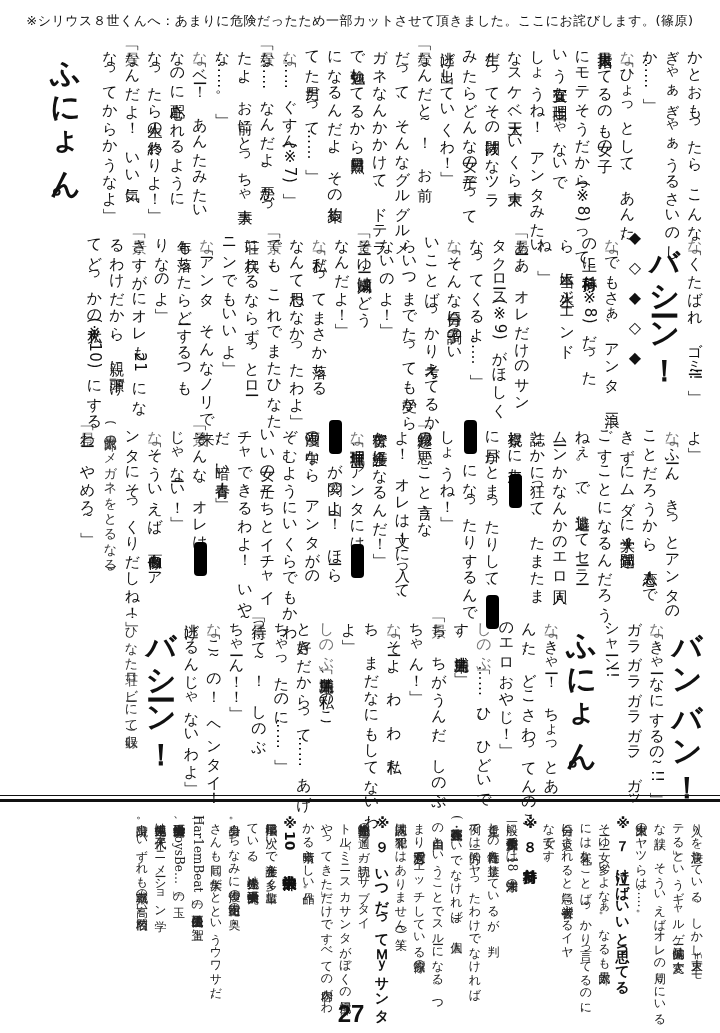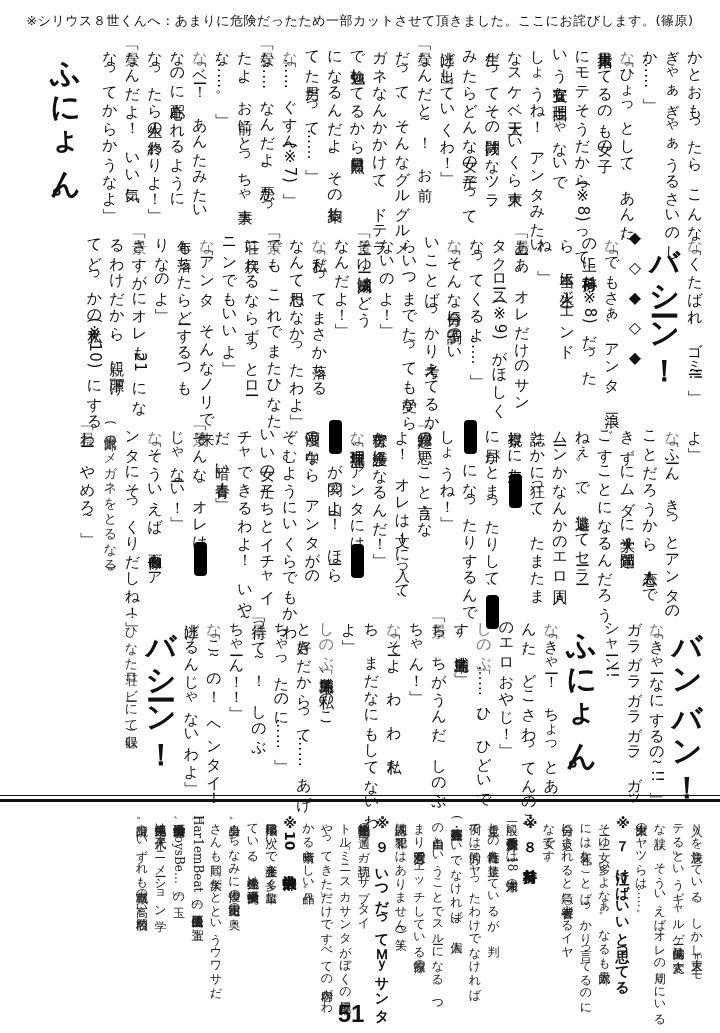--- a/index.html
+++ b/index.html
@@ -28,13 +28,13 @@
 
 <div class="tier" style="right:14px; top:420px; height:180px;"><span class="col"><span>よ」</span></span><span class="col"><span class="spk">な</span><span>「ふーん、きっとアンタの</span></span><span class="col"><span>ことだろうから、恋人もで</span></span><span class="col"><span>きずにムダに大学４年間過</span></span><span class="col"><span>ごすことになるんだろう</span></span><span class="col"><span>ねぇ。で、逃避してセーラー</span></span><span class="col"><span>ムーンかなんかのエロ同人</span></span><span class="col"><span>誌とかに狂って、たまたま</span></span><span class="col"><span>視察しに来た<span class="redact" style="width: 13px; height: 34px;"></span></span></span><span class="col"><span>に目がとまったりして、<span class="redact" style="width: 13px; height: 34px;"></span></span></span><span class="col"><span><span class="redact" style="width: 13px; height: 34px;"></span>になったりするんで</span></span><span class="col"><span>しょうね！」</span></span><span class="col"><span class="spk">景</span><span>「縁起の悪いこと言うな</span></span><span class="col"><span>よ！　オレは文Ｉに入って、</span></span><span class="col"><span>官僚か弁護士になるんだ！」</span></span><span class="col"><span class="spk">な</span><span>「無理無理、アンタには<span class="redact" style="width: 13px; height: 34px;"></span></span></span><span class="col"><span><span class="redact" style="width: 13px; height: 34px;"></span>が関の山よ！　ほーら、</span></span><span class="col"><span>漫画の中なら、アンタがの</span></span><span class="col"><span>ぞむようにいくらでもかわ</span></span><span class="col"><span>いい女の子たちとイチャイ</span></span><span class="col"><span>チャできるわよ！　いや～</span></span><span class="col"><span>だ、暗い青春！」</span></span><span class="col"><span class="spk">景</span><span>「そんな、オレは<span class="redact" style="width: 13px; height: 34px;"></span></span></span><span class="col"><span>じゃなーい！」</span></span><span class="col"><span class="spk">な</span><span>「そういえば、自画像もア</span></span><span class="col"><span>ンタにそっくりだしね！」</span></span><span class="col caption">(景太郎のメガネをとるなる)</span><span class="col"><span class="spk">景</span><span>「わー、やめろ～」</span></span></div>
 
 <div class="tier" style="right:14px; top:612px; height:180px;"><span class="col big">バンバン！</span><span class="col"><span class="spk">な</span><span>「きゃーなにするの～!!」</span></span><span class="col"><span>ガラガラガラガラ、ガッ</span></span><span class="col"><span>シャーン!!</span></span><span class="col big">ふにょん。</span><span class="col"><span class="spk">な</span><span>「きゃー！　ちょっとあ</span></span><span class="col"><span>んた、どこさわってんのこ</span></span><span class="col"><span>のエロおやじ！」</span></span><span class="col"><span class="spk">しのぶ</span><span>「……ひ、ひどいで</span></span><span class="col"><span>す、浦島先輩！」</span></span><span class="col"><span class="spk">景</span><span>「ち、ちがうんだ、しのぶ</span></span><span class="col"><span>ちゃん！」</span></span><span class="col"><span class="spk">な</span><span>「そーよ、わ、わ、私た</span></span><span class="col"><span>ち、まだなにもしてないわ</span></span><span class="col"><span>よ」</span></span><span class="col"><span class="spk">しのぶ</span><span>「浦島先輩、私のこ</span></span><span class="col"><span>と好きだからって……あげ</span></span><span class="col"><span>ちゃったのに……」</span></span><span class="col"><span class="spk">景</span><span>「待って～！　しのぶ</span></span><span class="col"><span>ちゃーん！！」</span></span><span class="col"><span class="spk">な</span><span>「こ～の！　ヘンタイ！</span></span><span class="col"><span>逃げるんじゃないわよ」</span></span><span class="col big">バシーン！</span><span class="col caption">(ひなた荘ロビーにて収録)</span></div>
 
 <div class="rule" style="top:795px; height:1px;"></div>
 <div class="rule" style="top:799px; height:3px;"></div>
 
 <div class="notes" style="right:14px; top:815px; height:178px;"><span style="display: block;">入りを決意している。しかし「東大＝モ</span><span style="display: block;">テる」というギャルゲー的偏見は大変</span><span style="display: block;">な誤り。そういえばオレの周りにいる</span><span style="display: block;">東大出のヤツらは……。</span><span class="nh" style="display: block;">※７　泣けばいいと思ってる</span><span style="display: block;">そーゆー女、多いよなぁ。なるも景太郎</span><span style="display: block;">には失礼なことばっかり言ってるのに、</span><span style="display: block;">自分に返されると急に被害者ぶるイヤ</span><span style="display: block;">な女です。</span><span class="nh" style="display: block;">※８　前科持ち</span><span style="display: block;">一般に青少年育成条例では18才未満の</span><span style="display: block;">児童との性行為を禁止しているが、判</span><span style="display: block;">例では一方的にヤったわけでなければ</span><span style="display: block;">(売買春・強姦等がいでなければ)、個人</span><span style="display: block;">の自由ということでスルーになる。つ</span><span style="display: block;">まり双方同意でエッチしている篠原の</span><span style="display: block;">同人誌は犯罪ではありません(笑)！</span><span class="nh" style="display: block;">※９　いつだってＭｙサンタ</span><span style="display: block;">赤松先生熱筆の週マガ読切。サブタイ</span><span style="display: block;">トル「ミニスカサンタがぼくの部屋に</span><span style="display: block;">やってきた」だけですべての内容がわ</span><span style="display: block;">かる素晴らしい作品。</span><span class="nh" style="display: block;">※10　中央大学法学部</span><span style="display: block;">早稲田法に次いで弁護士を多く輩出し</span><span style="display: block;">ている。赤松先生は中央大学漫画研究</span><span style="display: block;">会出身。ちなみに声優の上田祐司の奥</span><span style="display: block;">さんも同じ大学だとというウワサだ。</span><span style="display: block;">「Har1emBeat」の西山優里子先生は上智</span><span style="display: block;">大学漫画研究会出身、「BoysBe…」の玉</span><span style="display: block;">越博幸先生は代々木アニメーション学</span><span style="display: block;">院出身。いずれも就職率の高い名門校。</span></div>
 
-<div class="pagenum">51</div>
+<div class="pagenum">27</div>
 
 </body></html>

